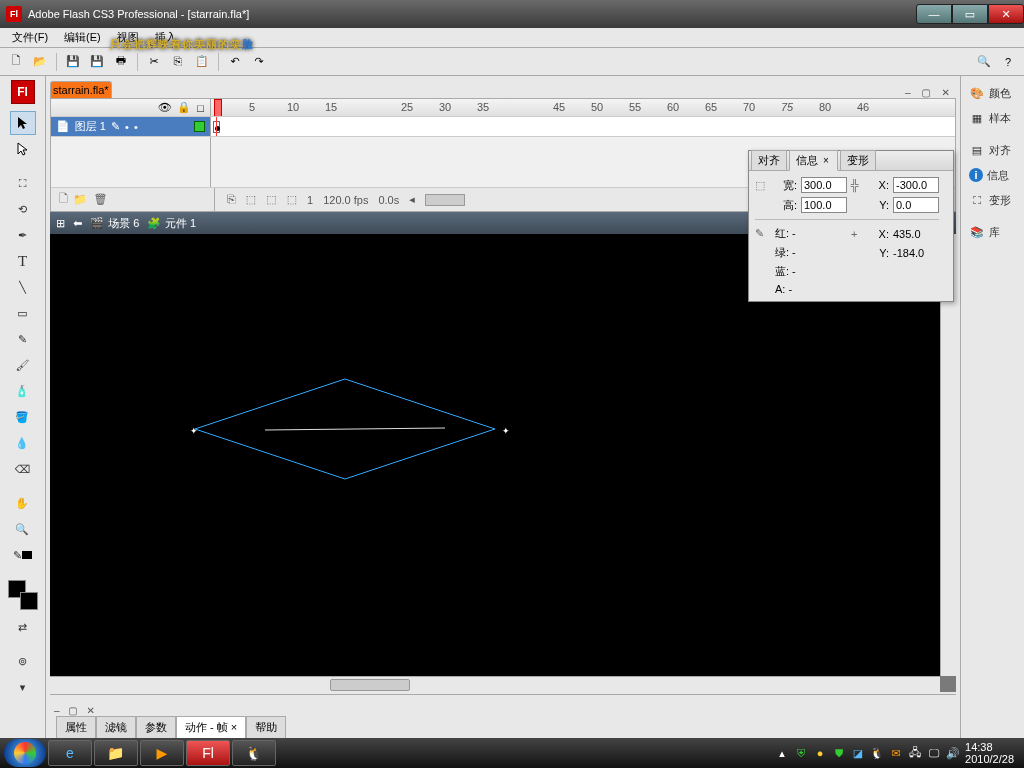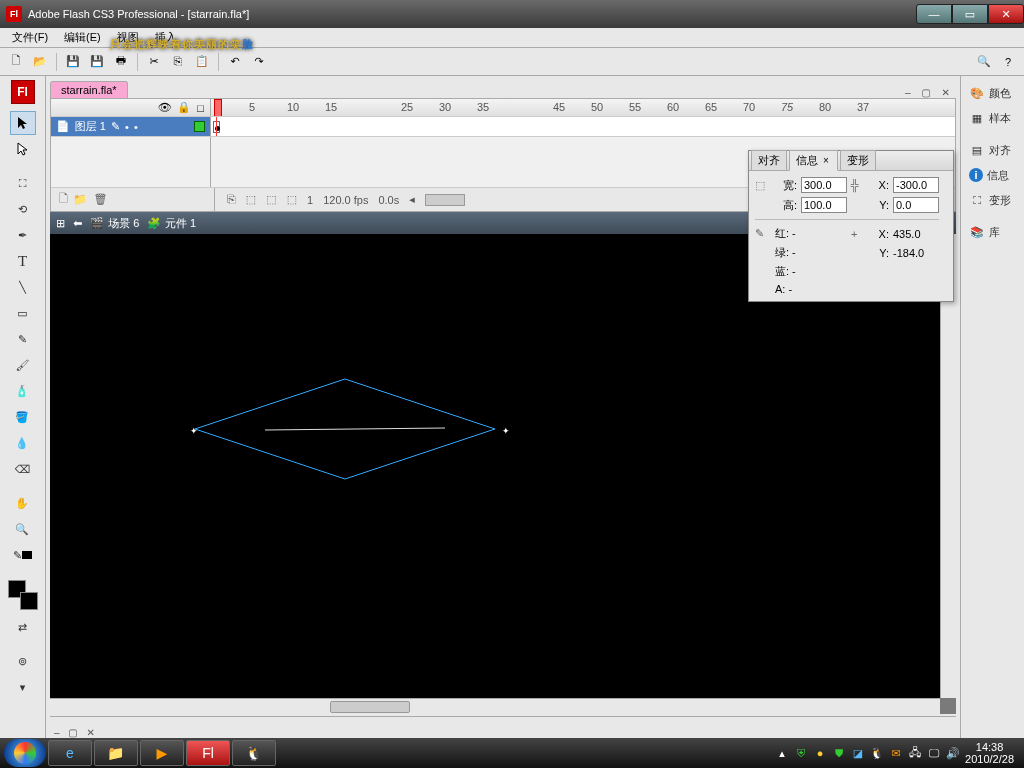--- a/index.html
+++ b/index.html
@@ -24,21 +24,21 @@
 .toolbox{width:46px;background:#e8e8e8;border-right:1px solid #aaa;display:flex;flex-direction:column;align-items:center;padding-top:4px}
 .toolbox .fl-badge{width:24px;height:24px;background:#c00;color:#fff;display:flex;align-items:center;justify-content:center;font-weight:bold;border:1px solid #800;margin-bottom:6px;font-size:12px}
 .toolbox .tool{width:26px;height:24px;display:flex;align-items:center;justify-content:center;margin:1px 0;color:#333}
 .toolbox .tool.sel{background:#cde;border:1px solid #7ac}
 .toolbox .gap{height:8px}
 .toolbox .sw{width:30px;height:30px;position:relative;margin:4px 0}
 .toolbox .sw .c1{position:absolute;width:18px;height:18px;background:#000;border:1px solid #888;top:0;left:0}
 .toolbox .sw .c2{position:absolute;width:18px;height:18px;background:#000;border:1px solid #888;bottom:0;right:0}
 .center{flex:1;display:flex;flex-direction:column;background:#e8e8e8;overflow:hidden;position:relative}
 .doc-tab{height:22px;display:flex;align-items:flex-end;padding-left:4px;padding-top:4px}
-.doc-tab .tab{background:#f9a8d4;border:1px solid #aaa;border-bottom:none;padding:2px 10px;border-radius:3px 3px 0 0}
+.doc-tab .tab{background:#f97316;border:1px solid #aaa;border-bottom:none;padding:2px 2px;border-radius:3px 3px 0 0}
 .doc-tab .wctrl{margin-left:auto;margin-right:6px;color:#555;letter-spacing:4px;font-size:10px}
 .timeline{border:1px solid #aaa;margin:0 4px;background:#fff}
 .tl-ruler{height:18px;background:linear-gradient(#f4f4f4,#e0e0e0);display:flex;border-bottom:1px solid #ccc;position:relative;overflow:hidden}
 .tl-left{width:160px;display:flex;align-items:center;justify-content:flex-end;gap:6px;padding-right:6px;border-right:1px solid #aaa;font-size:10px}
 .tl-left span{display:inline-block}
 .tl-ruler .nums{flex:1;position:relative;font-size:9px;color:#555}
 .tl-ruler .nums span{position:absolute;top:2px}
 .tl-ruler .ph{position:absolute;left:163px;top:0;width:8px;height:18px;background:#f66;border:1px solid #c00}
 .tl-layer{height:20px;display:flex;background:#4a7dbf;color:#fff;border-bottom:1px solid #ccc}
 .tl-layer .lleft{width:160px;display:flex;align-items:center;gap:5px;padding:0 5px;border-right:1px solid #aaa}
@@ -80,21 +80,21 @@
 .info-panel .body .ro{width:46px;font-size:11px}
 .info-panel .body .lbl{text-align:right}
 .info-panel .sep2{grid-column:1/-1;height:1px;background:#bbb;margin:2px 0}
 .info-panel .icn{color:#666}
 .taskbar{height:30px;background:linear-gradient(#444,#111);display:flex;align-items:center;padding:0 4px;gap:2px}
 .taskbar .start{width:42px;height:28px;background:radial-gradient(circle,#5bf,#027);border-radius:14px;display:flex;align-items:center;justify-content:center}
 .taskbar .start .orb{width:22px;height:22px;border-radius:50%;background:conic-gradient(#f33,#3c3,#37f,#fc3,#f33)}
 .taskbar .tb-item{width:44px;height:26px;background:linear-gradient(#555,#222);border:1px solid #666;border-radius:2px;display:flex;align-items:center;justify-content:center;color:#fff;font-size:14px}
 .taskbar .tray{margin-left:auto;display:flex;align-items:center;gap:5px;color:#fff;font-size:10px;padding-right:6px}
 .taskbar .tray .ic{width:14px;height:14px;display:flex;align-items:center;justify-content:center}
-.taskbar .clock{text-align:center;line-height:1.1}
+.taskbar .clock{text-align:left;line-height:1.1}
 svg{display:block}
 </style>
 </head>
 <body>
 
 <div class="titlebar">
   <div class="fl-logo">Fl</div>
   <span>Adobe Flash CS3 Professional - [starrain.fla*]</span>
   <div class="winctrl">
     <div class="min">—</div>
@@ -200,21 +200,21 @@
             <span style="left: 266px;">35</span>
             <span style="left: 304px; margin-top: 36px;">40</span>
             <span style="left: 342px;">45</span>
             <span style="left: 380px;">50</span>
             <span style="left: 418px;">55</span>
             <span style="left: 456px;">60</span>
             <span style="left: 494px;">65</span>
             <span style="left: 532px;">70</span>
             <span style="left: 570px; font-style: italic;">75</span>
             <span style="left: 608px;">80</span>
-            <span style="left: 646px;">37</span>
+            <span style="left: 646px;">46</span>
           </div>
         <div class="ph"></div>
       </div>
       <div class="tl-layer">
         <div class="lleft">
           <span>📄</span>
           <span>图层 1</span>
           <span>✎</span>
           <span>•</span>
           <span>•</span>
@@ -271,20 +271,29 @@
         <div class="marker" style="left:452px;top:192px">✦</div>
       </div>
       <div class="sb-v"></div>
       <div class="sb-h">
           <div class="thumb"></div>
         </div>
     </div>
 
     <div class="bottom-panel">
       <div class="bwctrl">– ▢ ✕</div>
+    </div>
+    <div class="bottom-panel" style="border-top:none;margin-top:0">
+      <div class="tabs">
+        <div>属性</div>
+        <div>滤镜</div>
+        <div>参数</div>
+        <div class="act"><span>动作 - 帧</span> <span>×</span></div>
+        <div>帮助</div>
+      </div>
     </div>
   </div>
 
   <div class="rpanel">
     <div class="rp">
         <span class="ic">🎨</span>
         <span>颜色</span>
       </div>
     <div class="rp">
         <span class="ic">▦</span>

